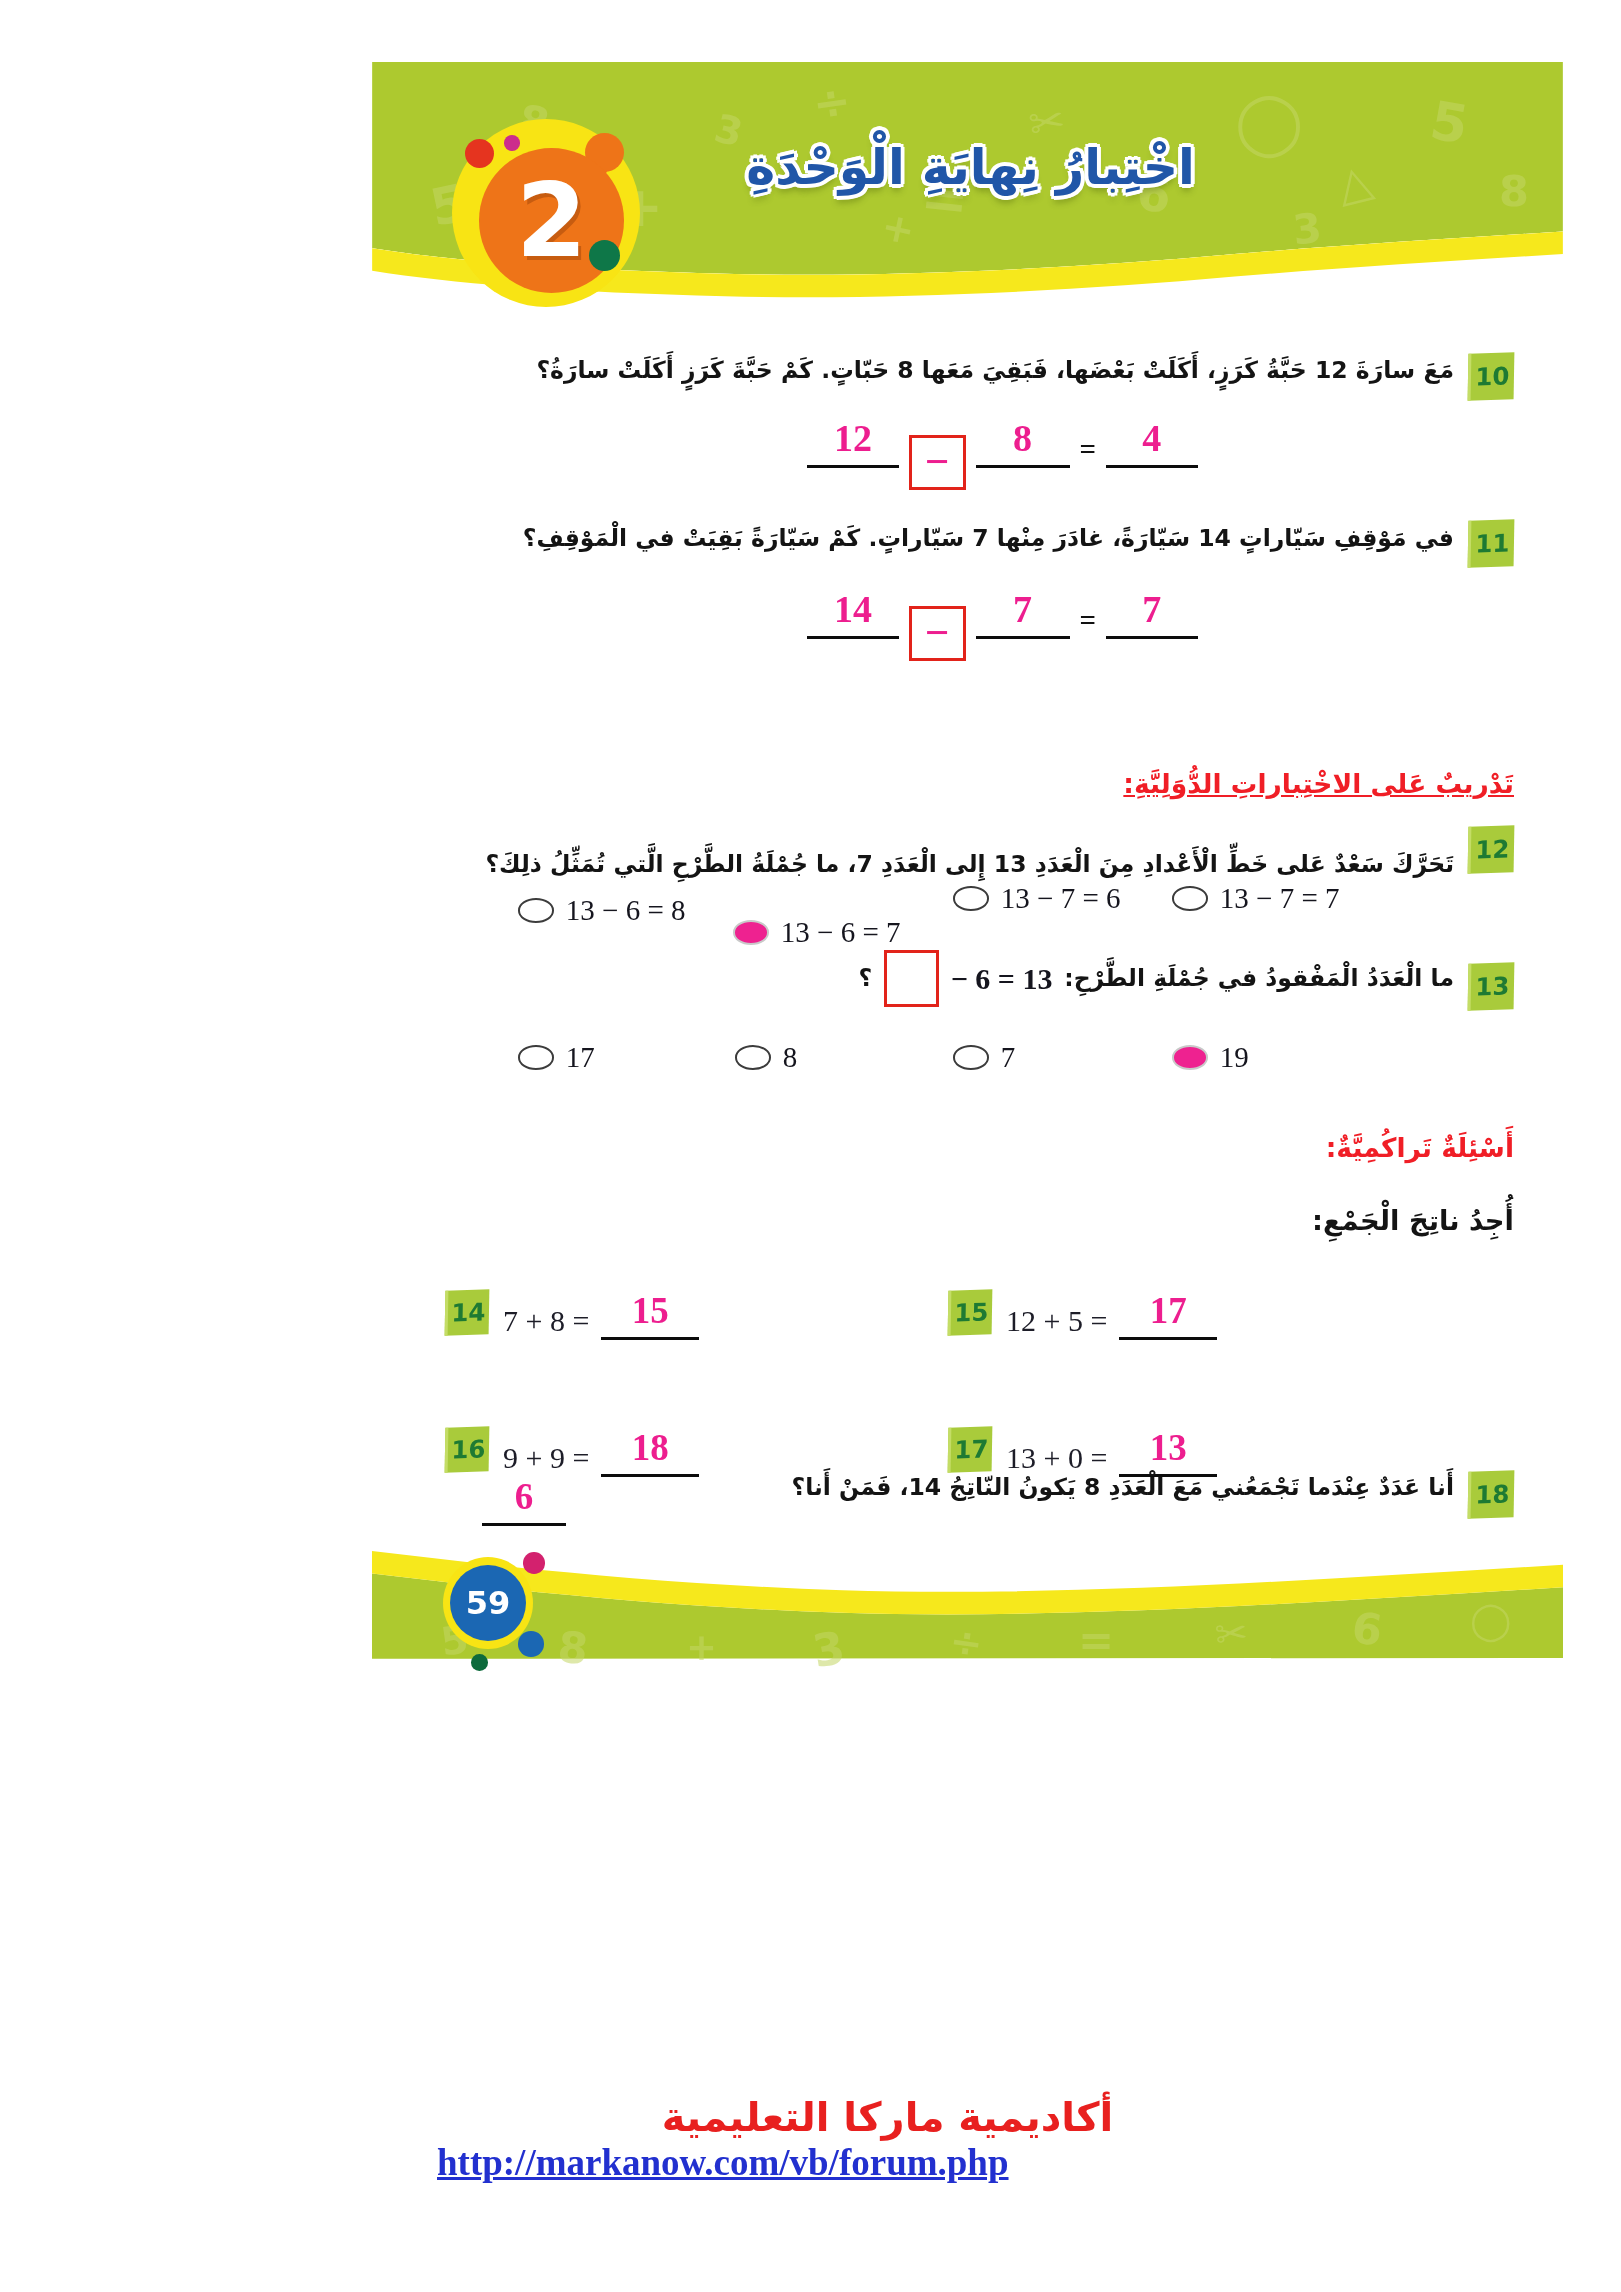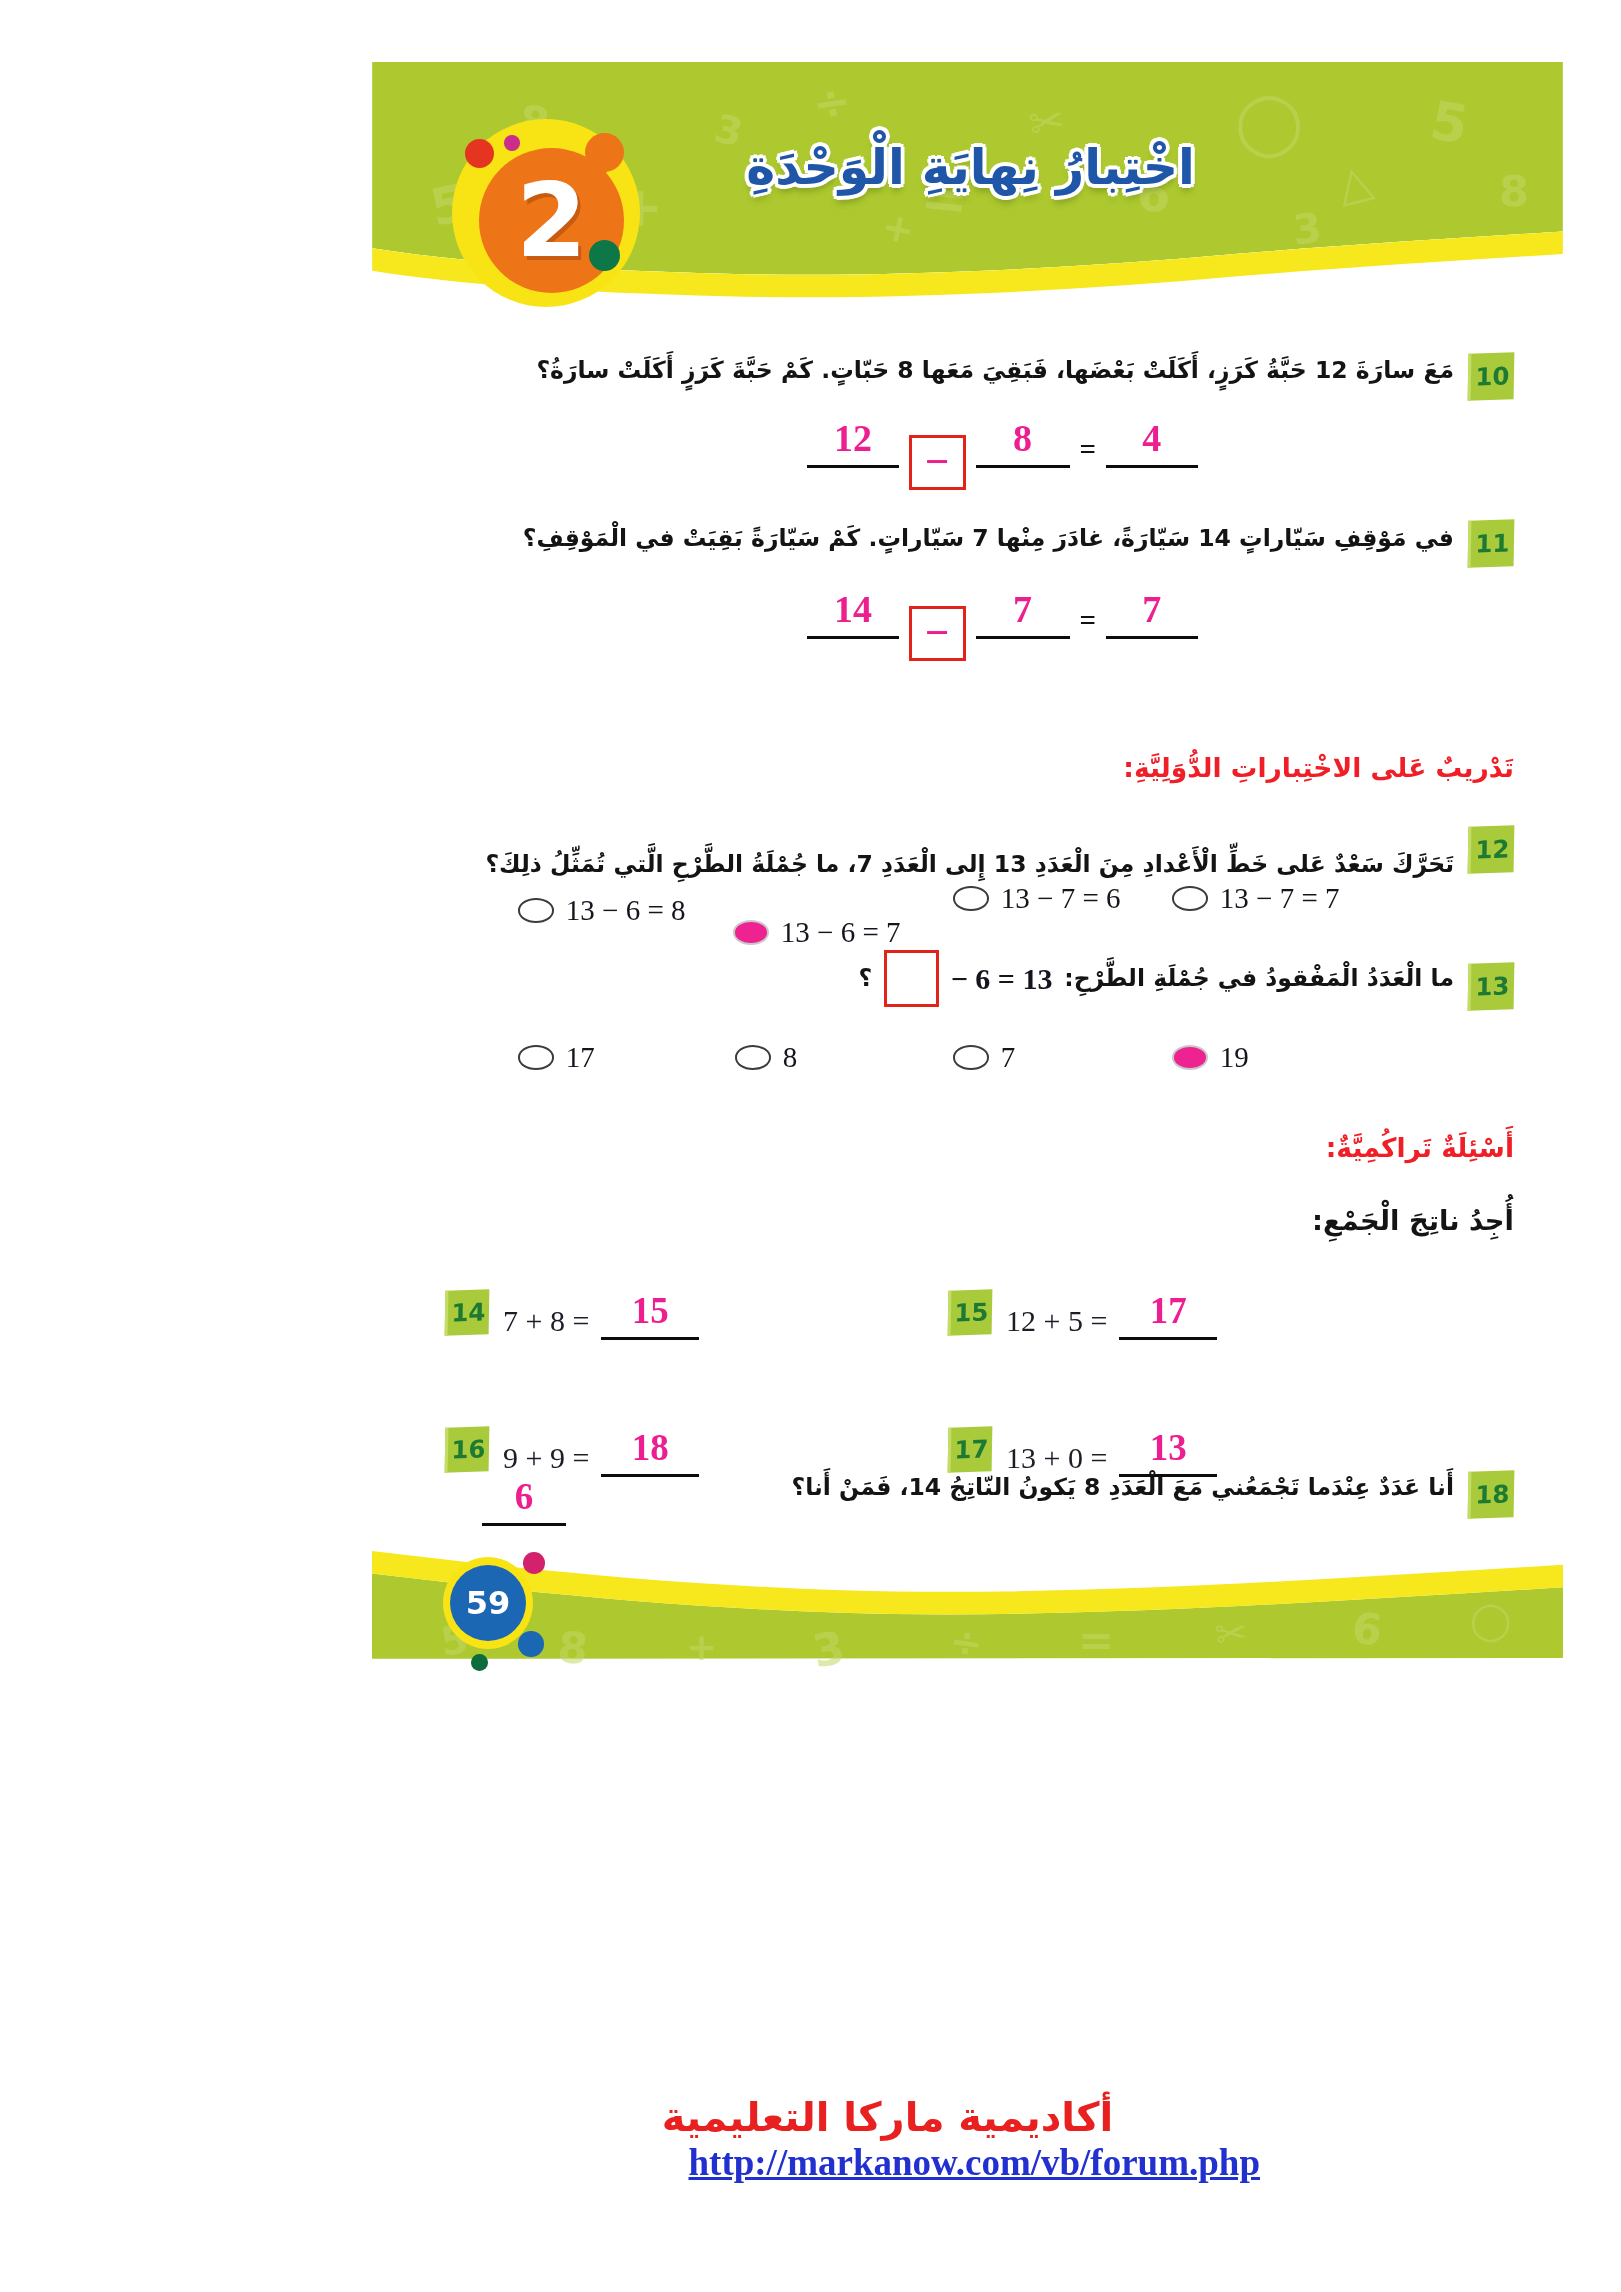--- a/index.html
+++ b/index.html
@@ -60,21 +60,21 @@
   .addslot{width:98px;border-bottom:3.9px solid #0c0c0c;position:relative;height:47px;}
   .addslot .ans{position:absolute;left:0;right:0;bottom:7.8px;text-align:center;
       font-family:"Liberation Serif",serif;font-size:37px;font-weight:bold;color:#ed1e8f;line-height:1;}
   
   .pg-yellow{position:absolute;left:443px;top:1557px;width:90px;height:92px;border-radius:50%;background:#f8e414;}
   .pg-blue{position:absolute;left:450px;top:1565px;width:76px;height:76px;border-radius:50%;background:#1b67b3;
            display:flex;align-items:center;justify-content:center;color:#fff;font-size:32px;font-weight:bold;}
   
   .foot-red{position:absolute;left:476px;top:2094px;width:823px;text-align:center;direction:rtl;
             font-size:40px;font-weight:bold;color:#e8201f;}
-  .foot-link{position:absolute;left:437px;top:2141px;width:823px;text-align:right;
+  .foot-link{position:absolute;left:437px;top:2141px;width:823px;text-align:left;
             font-family:"Liberation Serif",serif;font-size:37px;font-weight:bold;color:#2230cf;
             text-decoration:underline;}
 </style>
 </head>
 <body>
 
 <div id="page">
 
   <div class="band" style="top:62px;height:245px;">
     <svg width="1191" height="245" viewBox="0 0 1215 250">
@@ -148,21 +148,21 @@
     </div>
     <div class="slot" style="width:94px;">
       <div class="ans">7</div>
     </div>
     <div class="eq-equals">=</div>
     <div class="slot">
       <div class="ans">7</div>
     </div>
   </div>
 
-  <div class="red-heading" style="right:107px;top:743px;">تَدْريبٌ عَلى الاخْتِباراتِ الدُّوَلِيَّةِ:</div>
+  <div class="red-heading" style="right:107px;top:759px;text-decoration:underline;">تَدْريبٌ عَلى الاخْتِباراتِ الدُّوَلِيَّةِ:</div>
 
   <div class="qbadge" style="left:1468px;top:826px;">
     <span>12</span>
   </div>
   <div class="qtext" style="right:167px;top:841px;margin-left:46px;">تَحَرَّكَ سَعْدٌ عَلى خَطِّ الْأَعْدادِ مِنَ الْعَدَدِ 13 إِلى الْعَدَدِ 7، ما جُمْلَةُ الطَّرْحِ الَّتي تُمَثِّلُ ذلِكَ؟</div>
 
   <div class="option" style="left:518px;top:882px;margin-top:12px;">
     <div class="oval"></div>
     <div class="opt-label">13 − 6 = 8</div>
   </div>

